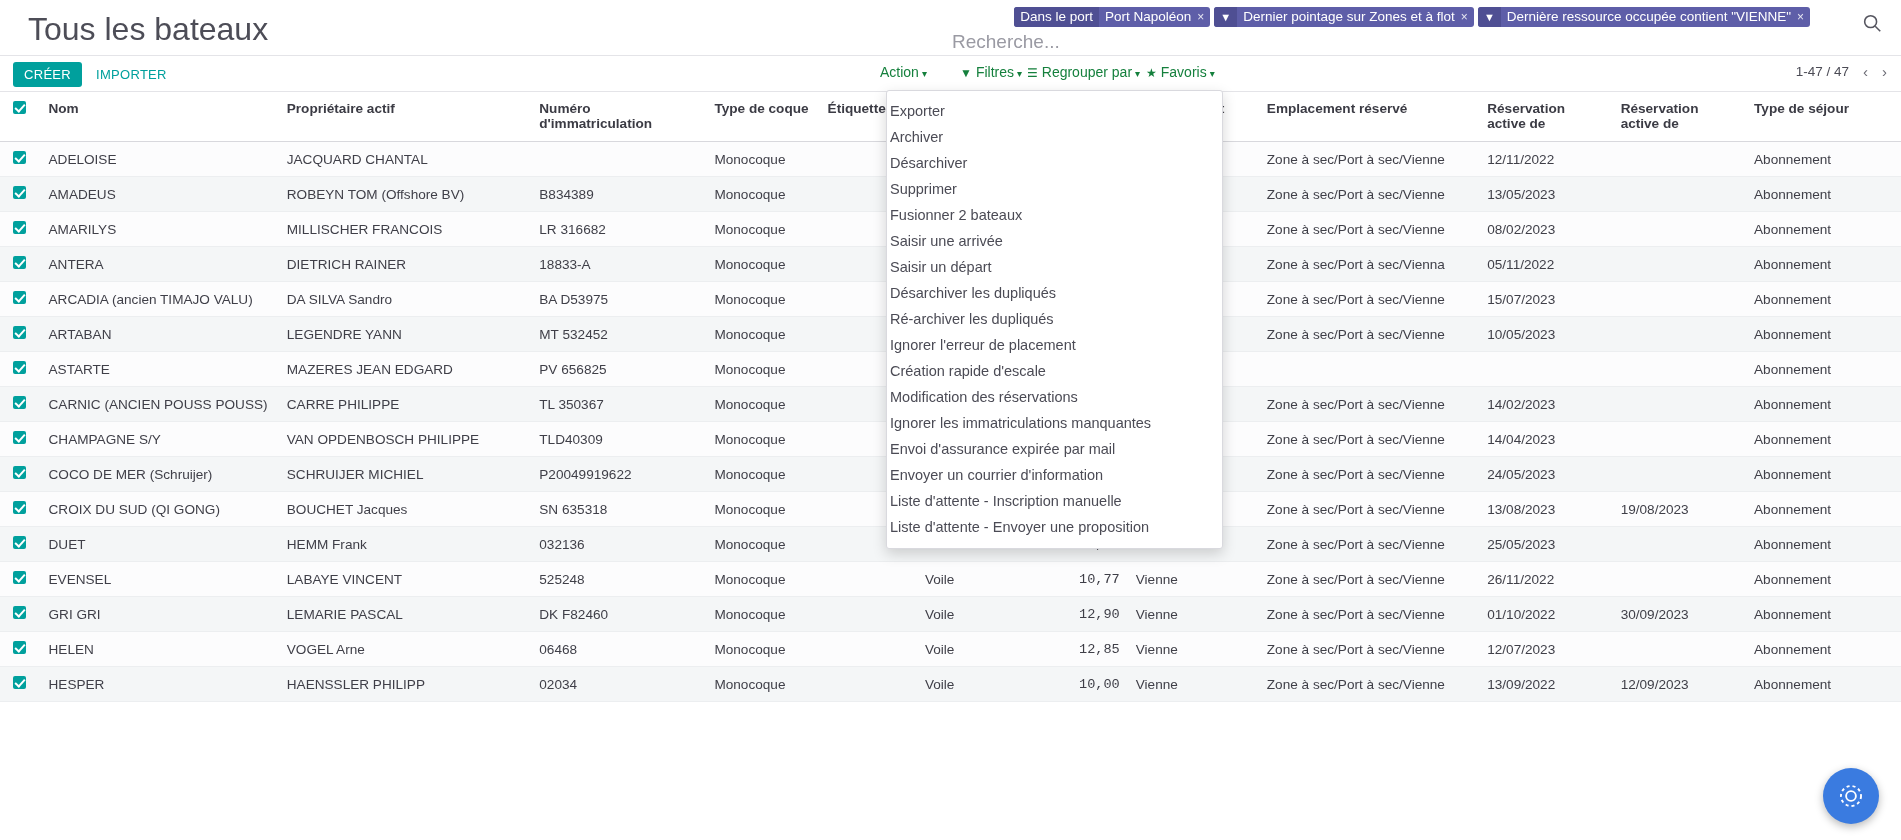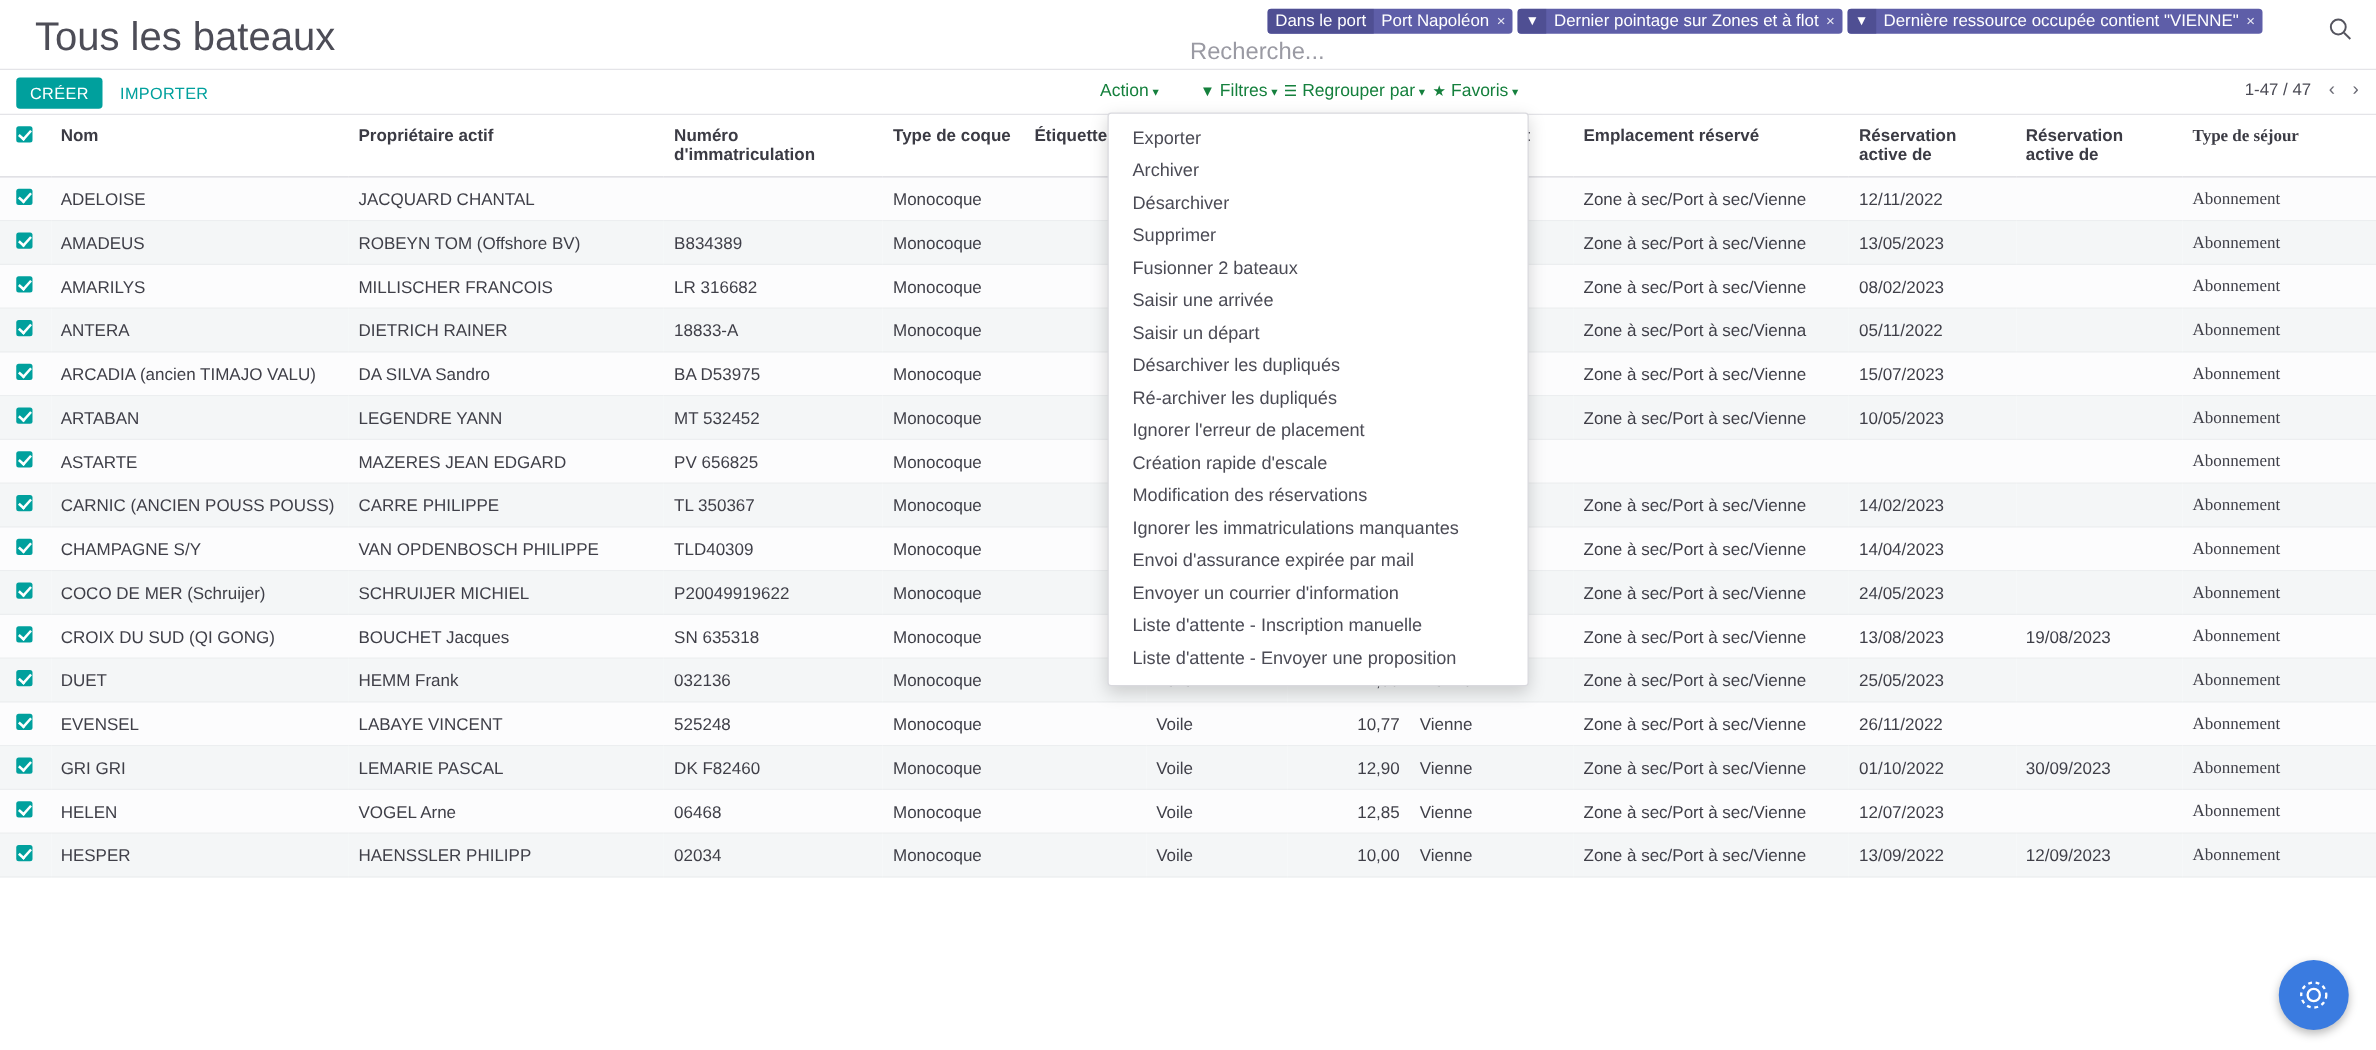--- a/index.html
+++ b/index.html
@@ -191,48 +191,48 @@
   }
   .chk::after {
     content: "";
     position: absolute;
     left: 4px; top: 1px;
     width: 4px; height: 8px;
     border: solid #fff;
     border-width: 0 2px 2px 0;
     transform: rotate(42deg);
   }
-  .num { text-align: right; }
+  .num { text-align: right; font-family: Liberation Mono, monospace; }
   .c-nom { width: 200px; }
   .c-prop { width: 212px; }
   .c-imm { width: 147px; }
   .c-coque { width: 95px; }
   .c-etiq { width: 72px; }
   .c-prop2 { width: 95px; }
   .c-long { width: 82px; }
   .c-empl { width: 110px; }
   .c-res { width: 185px; }
   .c-ra1 { width: 112px; }
   .c-ra2 { width: 112px; }
-  .c-sej { width: 130px; font-family: Liberation Serif, serif; }
+  .c-sej { width: 130px; }
 
   
   .dropdown {
     position: absolute;
     left: 886px; top: 90px;
     width: 337px;
     background: #fff;
     border: 1px solid #d9d9de;
     border-radius: 3px;
     box-shadow: 0 5px 14px rgba(0,0,0,.17);
     padding: 7px 0 8px 0;
     z-index: 40;
   }
   .dd-item {
-    padding: 5px 18px 5px 19px;
+    padding: 5px 18px 5px 3px;
     font-size: 14.5px;
     color: #4b4b55;
     cursor: pointer;
     white-space: nowrap;
   }
 
   
   .chat-bubble {
     position: absolute;
     right: 22px; bottom: 16px;

